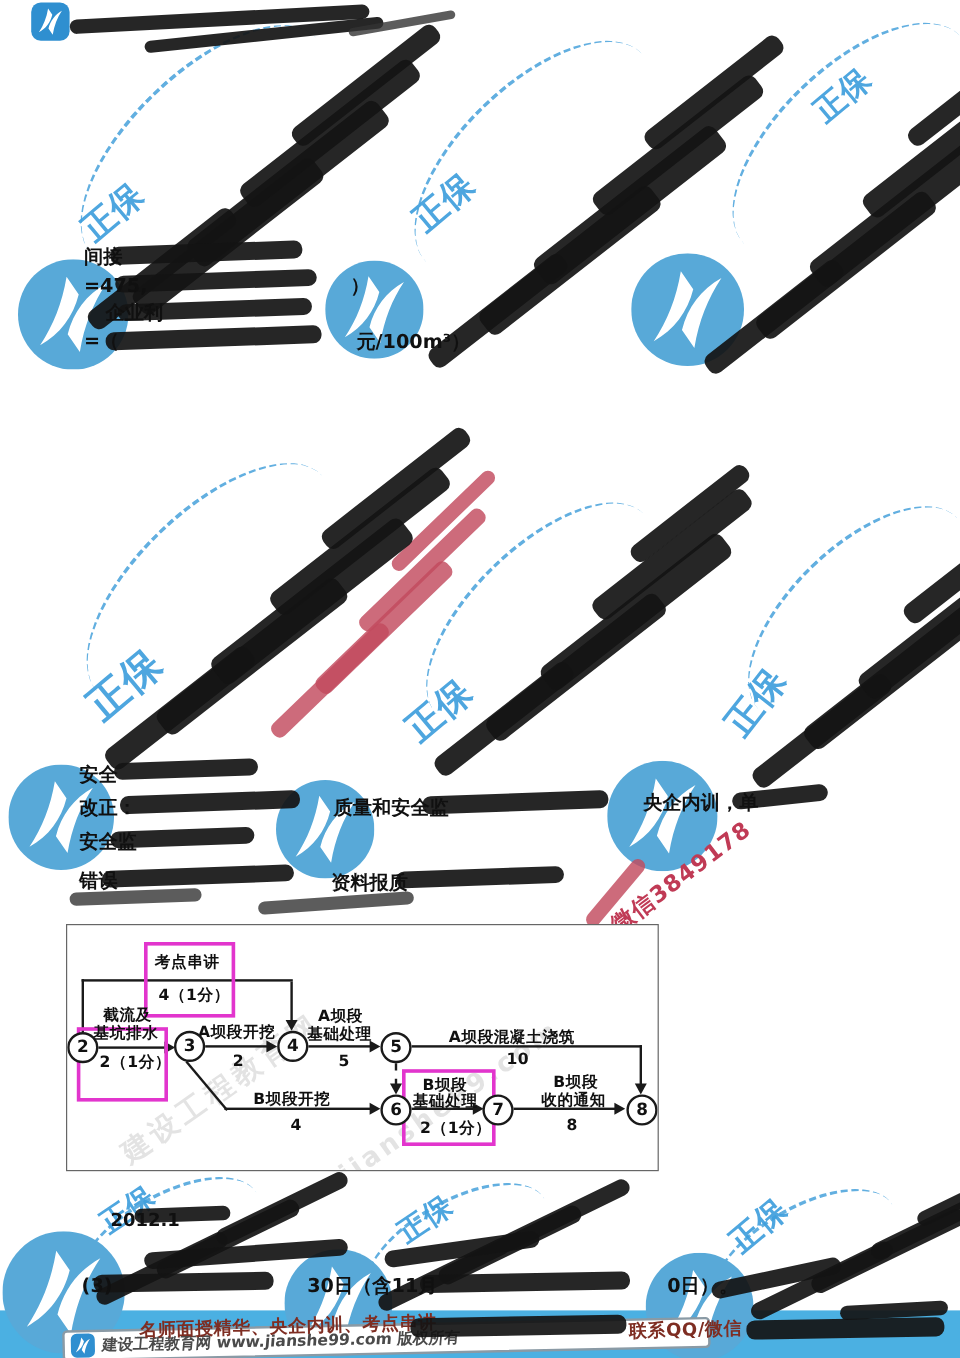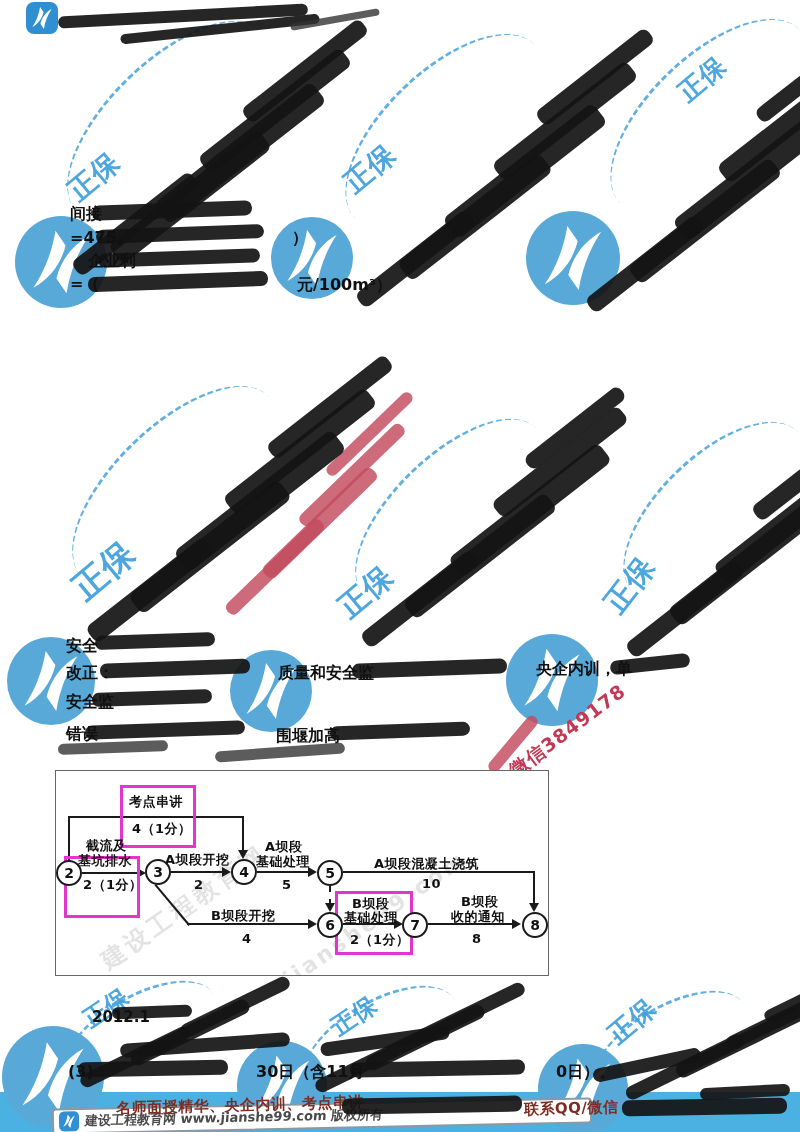--- a/index.html
+++ b/index.html
@@ -219,21 +219,21 @@
   <span class="frag" style="left:68px;top:251px;">企业利</span>
   <span class="frag" style="left:50px;top:274px">=（</span>
   <span class="frag" style="left:277px;top:275px">元/100m³）</span>
 
   <span class="frag" style="left:46px;top:636px">安全</span>
   <span class="frag" style="left:46px;top:663px">改正：</span>
   <span class="frag" style="left:258px;top:663px">质量和安全监</span>
   <span class="frag" style="left:516px;top:659px">央企内训，单</span>
   <span class="frag" style="left:46px;top:692px">安全监</span>
   <span class="frag" style="left:46px;top:724px">错误</span>
-  <span class="frag" style="left:256px;top:726px">围堰加高</span>
+  <span class="frag" style="left:256px;top:726px">资料报质</span>
 
   <span class="frag" style="left:72px;top:1008px;font-size:15px">2012.1</span>
   <span class="frag" style="left:48px;top:1062px">(3)</span>
   <span class="frag" style="left:236px;top:1062px">30日（含11月</span>
   <span class="frag" style="left:536px;top:1062px">0日）。</span>
 
   <div class="diagram">
     <span class="dwm" style="left:30px;top:120px;font-size:24px;transform:rotate(-35deg);letter-spacing:4px">建设工程教育网</span>
     <span class="dwm" style="left:210px;top:135px;font-size:22px;transform:rotate(-35deg);letter-spacing:3px">jianshe99.com</span>
 

